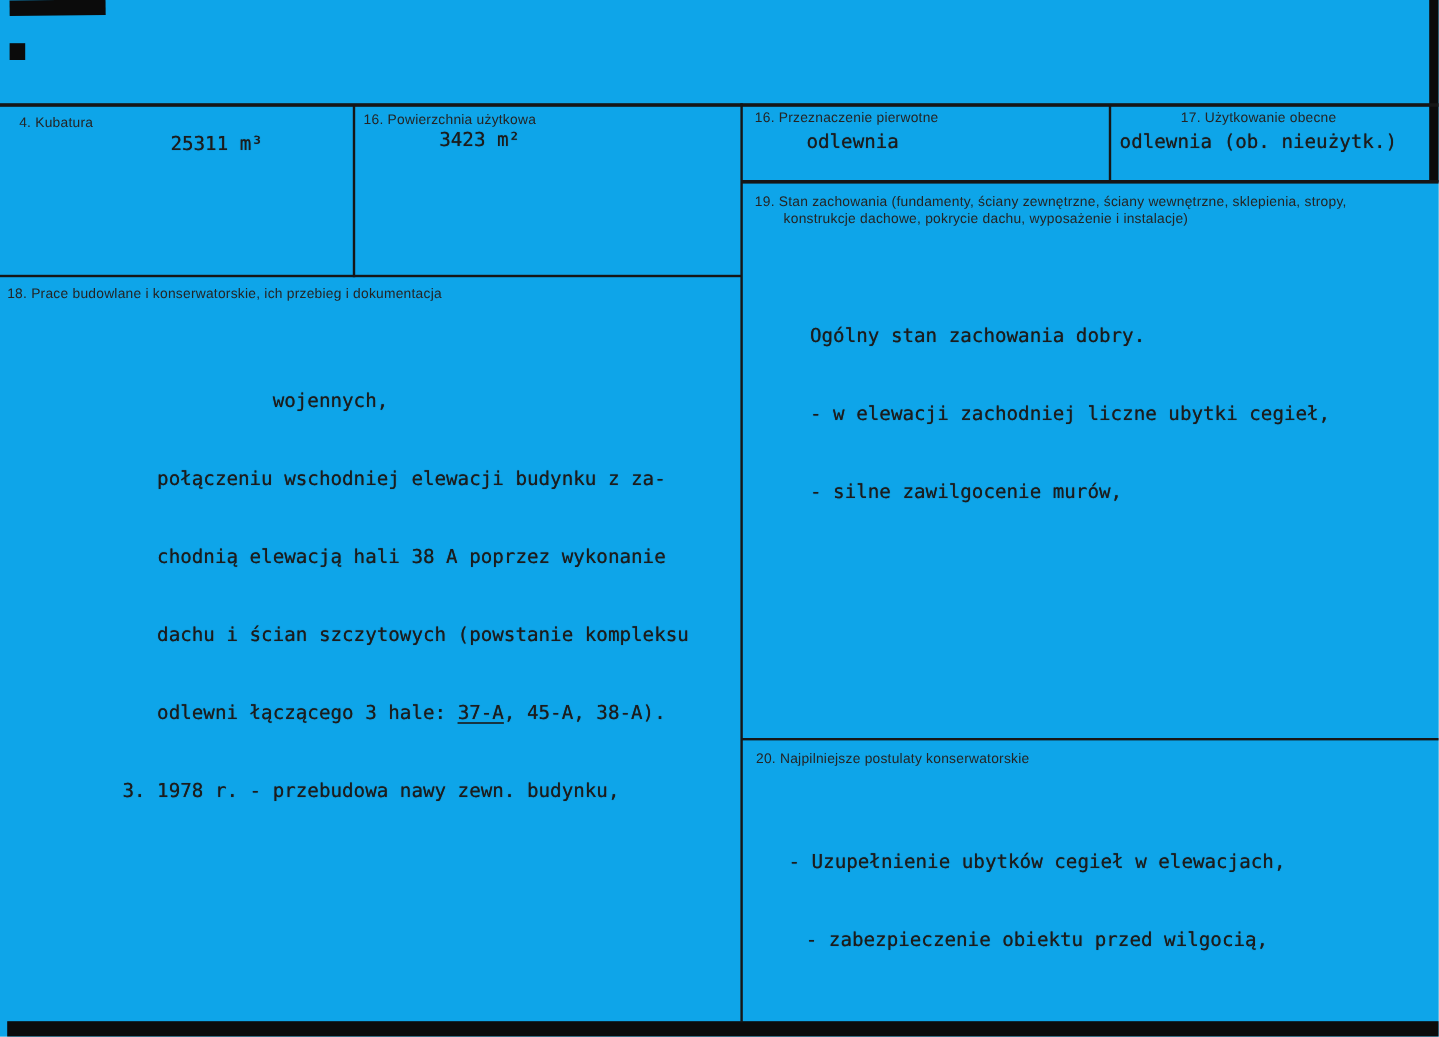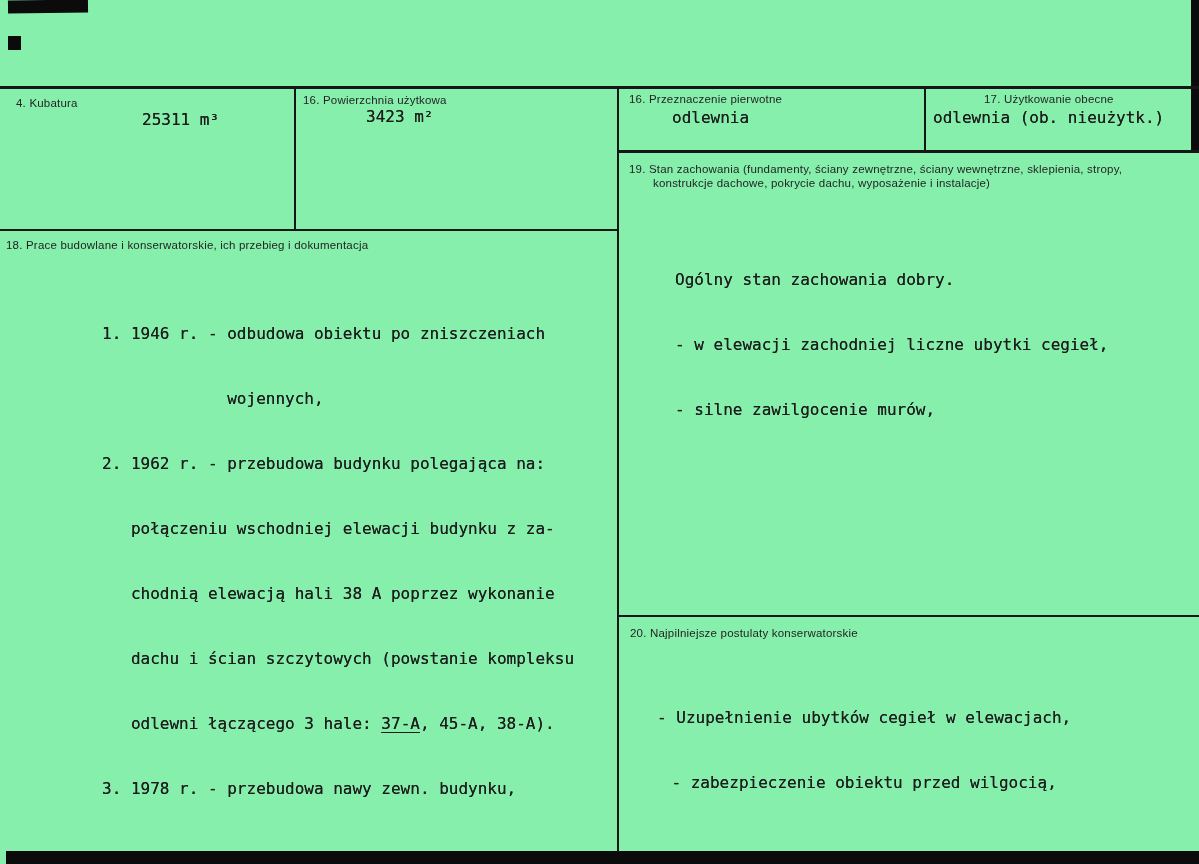--- a/index.html
+++ b/index.html
@@ -1,21 +1,21 @@
 <!DOCTYPE html>
 <html><head>
 <meta charset="utf-8">
 <style>
   * { box-sizing: border-box; }
   html, body { margin: 0; padding: 0; background: #f2f1ea; }
   .sheet {
     position: relative;
     width: 1199px;
     height: 864px;
-    background: #86efac;
+    background: #0ea5e9;
     overflow: hidden;
     font-family: "Liberation Sans", sans-serif;
   }
   .line { position: absolute; background: #161616; }
   .mark { position: absolute; background: #0b0b0b; }
   .label {
     position: absolute;
     font-size: 11.5px;
     color: #242424;
     letter-spacing: 0.2px;
@@ -65,23 +65,21 @@
 
   <div class="label hang" style="left:629px; top:162px; width:552px;">19. Stan zachowania (fundamenty, ściany zewnętrzne, ściany wewnętrzne, sklepienia, stropy, konstrukcje dachowe, pokrycie dachu, wyposażenie i instalacje)</div>
   <div class="tw tw-block" style="left:675px; top:228px;">
     <div class="tw-line">Ogólny stan zachowania dobry.</div>
     <div class="tw-line">- w elewacji zachodniej liczne ubytki cegieł,</div>
     <div class="tw-line">- silne zawilgocenie murów,</div>
   </div>
 
   <div class="label" style="left:6px; top:238px;">18. Prace budowlane i konserwatorskie, ich przebieg i dokumentacja</div>
   <div class="tw tw-block" style="left:102px; top:282px;">
-    <div class="tw-line">1. 1946 r. - odbudowa obiektu po zniszczeniach</div>
     <div class="tw-line">             wojennych,</div>
-    <div class="tw-line">2. 1962 r. - przebudowa budynku polegająca na:</div>
     <div class="tw-line">   połączeniu wschodniej elewacji budynku z za-</div>
     <div class="tw-line">   chodnią elewacją hali 38 A poprzez wykonanie</div>
     <div class="tw-line">   dachu i ścian szczytowych (powstanie kompleksu</div>
     <div class="tw-line"><span>   odlewni łączącego 3 hale: </span><span class="u">37-A</span><span>, 45-A, 38-A).</span></div>
     <div class="tw-line">3. 1978 r. - przebudowa nawy zewn. budynku,</div>
   </div>
 
   <div class="label" style="left:630px; top:626px;">20. Najpilniejsze postulaty konserwatorskie</div>
   <div class="tw tw-block" style="left:657px; top:666px;text-align:center;">
     <div class="tw-line">- Uzupełnienie ubytków cegieł w elewacjach,</div>

